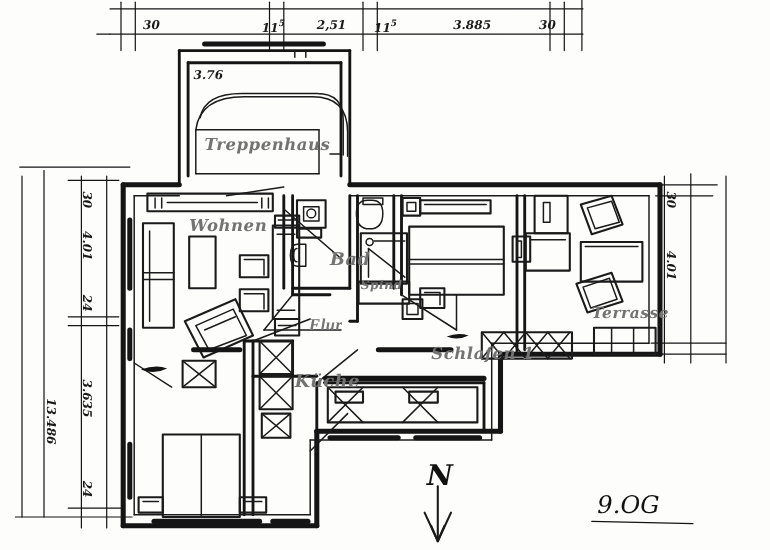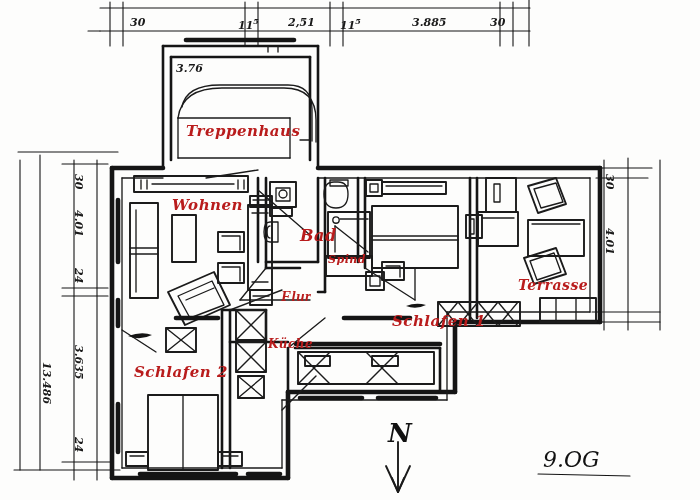--- a/index.html
+++ b/index.html
@@ -4,21 +4,21 @@
 <style>
   html,body{margin:0;padding:0;background:#ffffff;}
   body{width:700px;height:500px;overflow:hidden;
        font-family:"DejaVu Sans",sans-serif;}
   #stage{position:relative;width:700px;height:500px;background:#fdfdfc;}
   #stage svg{position:absolute;left:0;top:0;}
 
   .lbl{position:absolute;white-space:nowrap;pointer-events:none;}
 
   
-  .room{color:#b91c1c;font-family:"DejaVu Serif",serif;font-style:italic;
+  .room{color:#737373;font-family:"DejaVu Serif",serif;font-style:italic;
         font-weight:600;letter-spacing:.5px;}
   
   .dim{color:#1a1a1a;font-family:"DejaVu Serif",serif;font-style:italic;
        font-size:11px;font-weight:600;}
   .dim.vert{transform-origin:0 0;}
   .note{color:#111;font-family:"DejaVu Serif",serif;font-style:italic;}
 </style>
 </head>
 <body>
 
@@ -324,23 +324,22 @@
 
   <path class="d" d="M538 474 L630 476" stroke-width="1.6"></path>
 </svg>
 
 <div class="lbl room" style="left:186px;top:122px;font-size:15px;">Treppenhaus</div>
 <div class="lbl room" style="left:172px;top:196px;font-size:15px;">Wohnen</div>
 <div class="lbl room" style="left:300px;top:226px;font-size:16px;">Bad</div>
 <div class="lbl room" style="left:328px;top:253px;font-size:11px;">Spind</div>
 <div class="lbl room" style="left:281px;top:288px;font-size:15px;font-family:Liberation Serif, serif;">Flur</div>
 <div class="lbl room" style="left:392px;top:272px;font-size:15px;margin-top:40px;">Schlafen 1</div>
-<div class="lbl room" style="left:518px;top:277px;font-size:14px;">Terrasse</div>
-<div class="lbl room" style="left:268px;top:337px;font-size:12px;">Küche</div>
-<div class="lbl room" style="left:134px;top:363px;font-size:15px;">Schlafen 2</div>
+<div class="lbl room" style="left:538px;top:277px;font-size:14px;">Terrasse</div>
+<div class="lbl room" style="left:268px;top:337px;font-size:16px;">Küche</div>
 
 <div class="lbl dim" style="left:130px;top:16px;">30</div>
 <div class="lbl dim" style="left:176px;top:16px;margin-top:46px;">3.76</div>
 <div class="lbl dim" style="left:238px;top:16px;"><span>11</span><sup style="font-size:8px;">5</sup></div>
 <div class="lbl dim" style="left:288px;top:16px;text-align:right;">2,51</div>
 <div class="lbl dim" style="left:340px;top:16px;"><span>11</span><sup style="font-size:8px;">5</sup></div>
 <div class="lbl dim" style="left:412px;top:16px;">3.885</div>
 <div class="lbl dim" style="left:490px;top:16px;">30</div>
 
 <div class="lbl dim vert" style="left:85px;top:174px;transform:rotate(90deg);">30</div>

